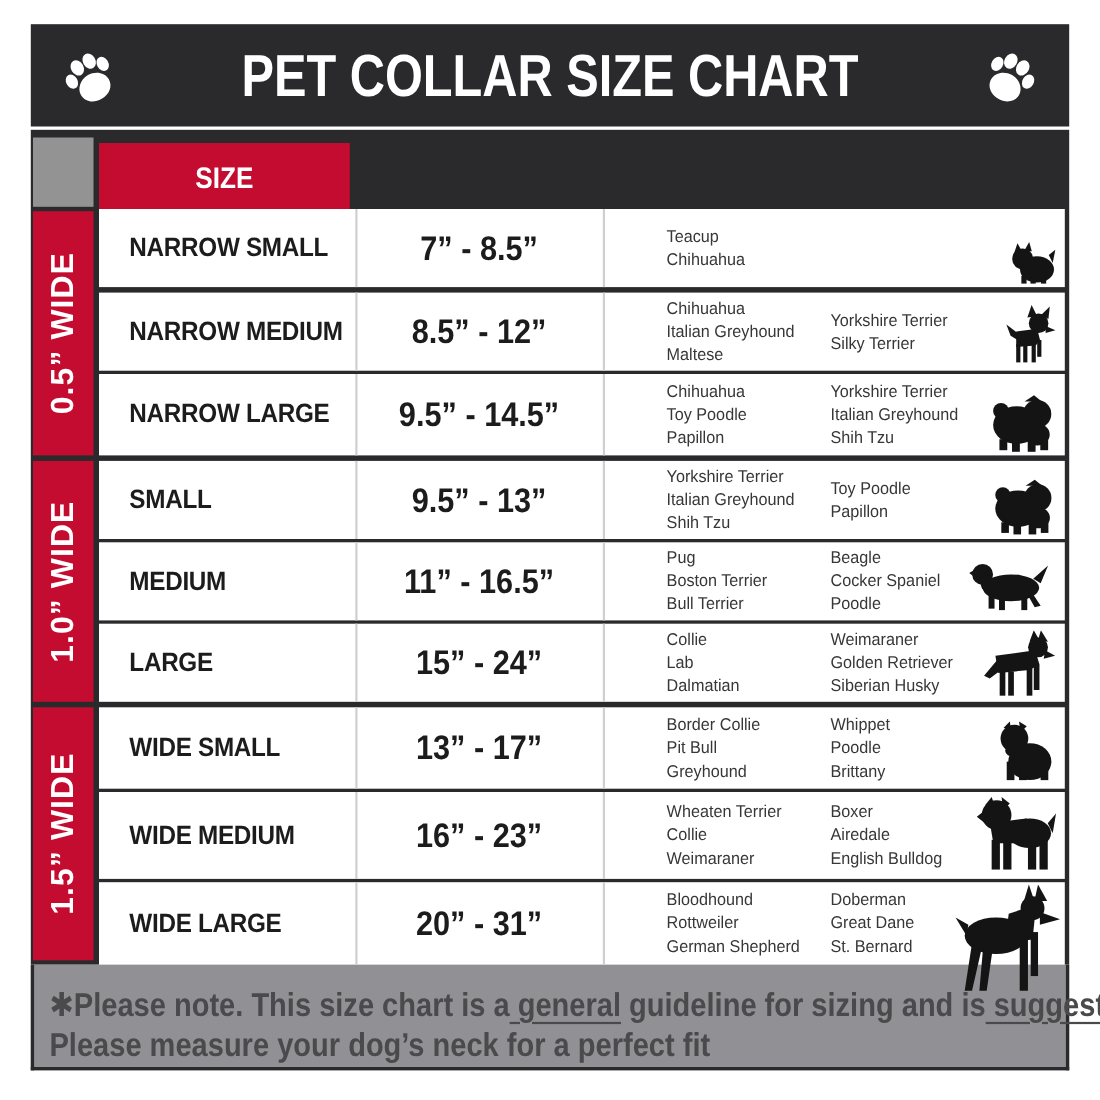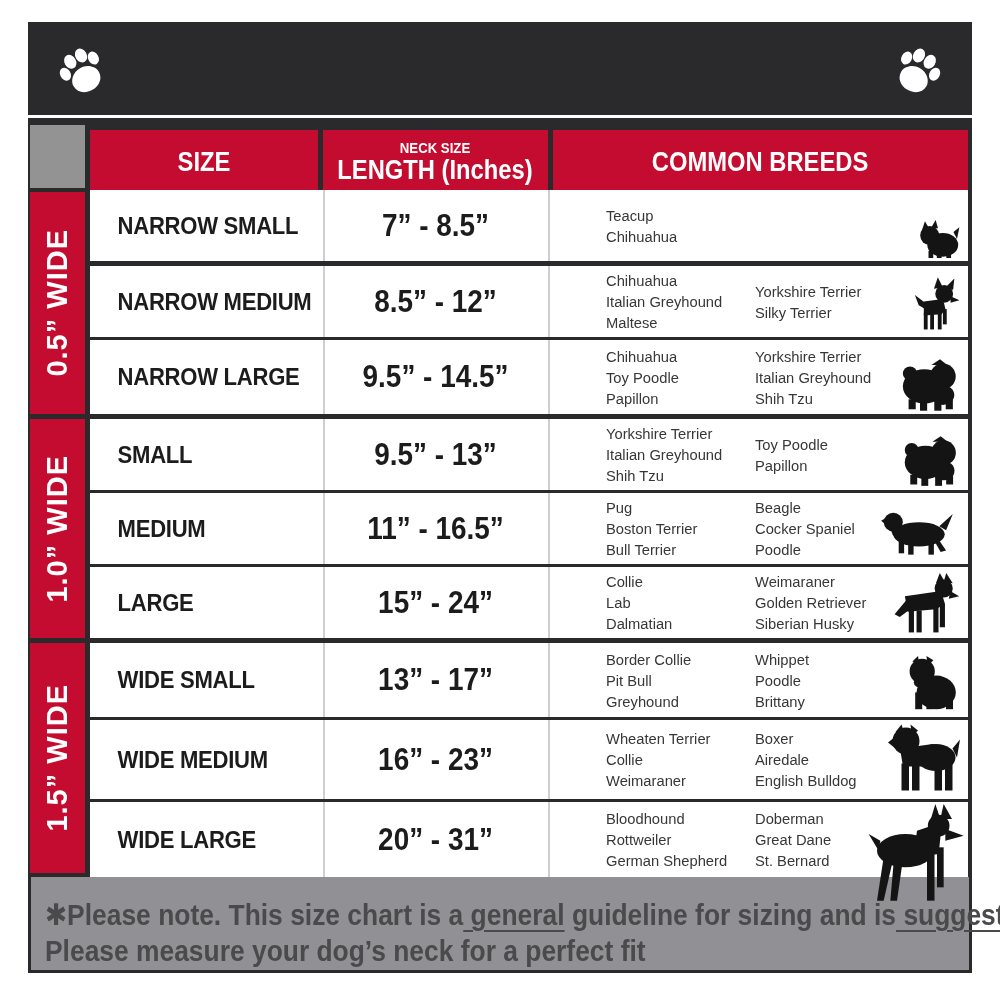--- a/index.html
+++ b/index.html
@@ -69,45 +69,39 @@
       <svg viewBox="0 0 48 48">
           <g fill="#ffffff" transform="rotate(-30 24 24)">
         <ellipse cx="9" cy="20" rx="5" ry="6.5"></ellipse>
             <ellipse cx="19" cy="12" rx="5.5" ry="7"></ellipse>
         <ellipse cx="31" cy="12" rx="5.5" ry="7"></ellipse>
             <ellipse cx="40" cy="20" rx="5" ry="6.5"></ellipse>
         <path d="M24 22 C32 22 38 28 38 34 C38 41 32 46 24 46 C16 46 10 41 10 34 C10 28 16 22 24 22 Z"></path>
       </g>
         </svg>
     </span>
+    <h1><span>PET COLLAR SIZE CHART</span></h1>
     <span class="paw paw-right">
       <svg viewBox="0 0 48 48">
           <g fill="#ffffff" transform="rotate(-30 24 24)">
         <ellipse cx="9" cy="20" rx="5" ry="6.5"></ellipse>
             <ellipse cx="19" cy="12" rx="5.5" ry="7"></ellipse>
         <ellipse cx="31" cy="12" rx="5.5" ry="7"></ellipse>
             <ellipse cx="40" cy="20" rx="5" ry="6.5"></ellipse>
         <path d="M24 22 C32 22 38 28 38 34 C38 41 32 46 24 46 C16 46 10 41 10 34 C10 28 16 22 24 22 Z"></path>
       </g>
         </svg>
     </span>
   </header>
 
   <div class="panel">
     <div class="corner"></div>
 
     <div class="hdr hdr-size">
       <span class="big">SIZE</span>
-    </div>
-    <div class="hdr hdr-length">
-      <span class="small">NECK SIZE</span>
-      <span class="big">LENGTH (Inches)</span>
-    </div>
-    <div class="hdr hdr-breeds">
-      <span class="big">COMMON BREEDS</span>
     </div>
 
     <div class="strip" style="top:74px;height:222px;">
       <span>0.5” WIDE</span>
       </div>
     <div class="strip" style="top:301px;height:219px;">
       <span>1.0” WIDE</span>
       </div>
     <div class="strip" style="top:525px;height:230px;">
       <span>1.5” WIDE</span>

